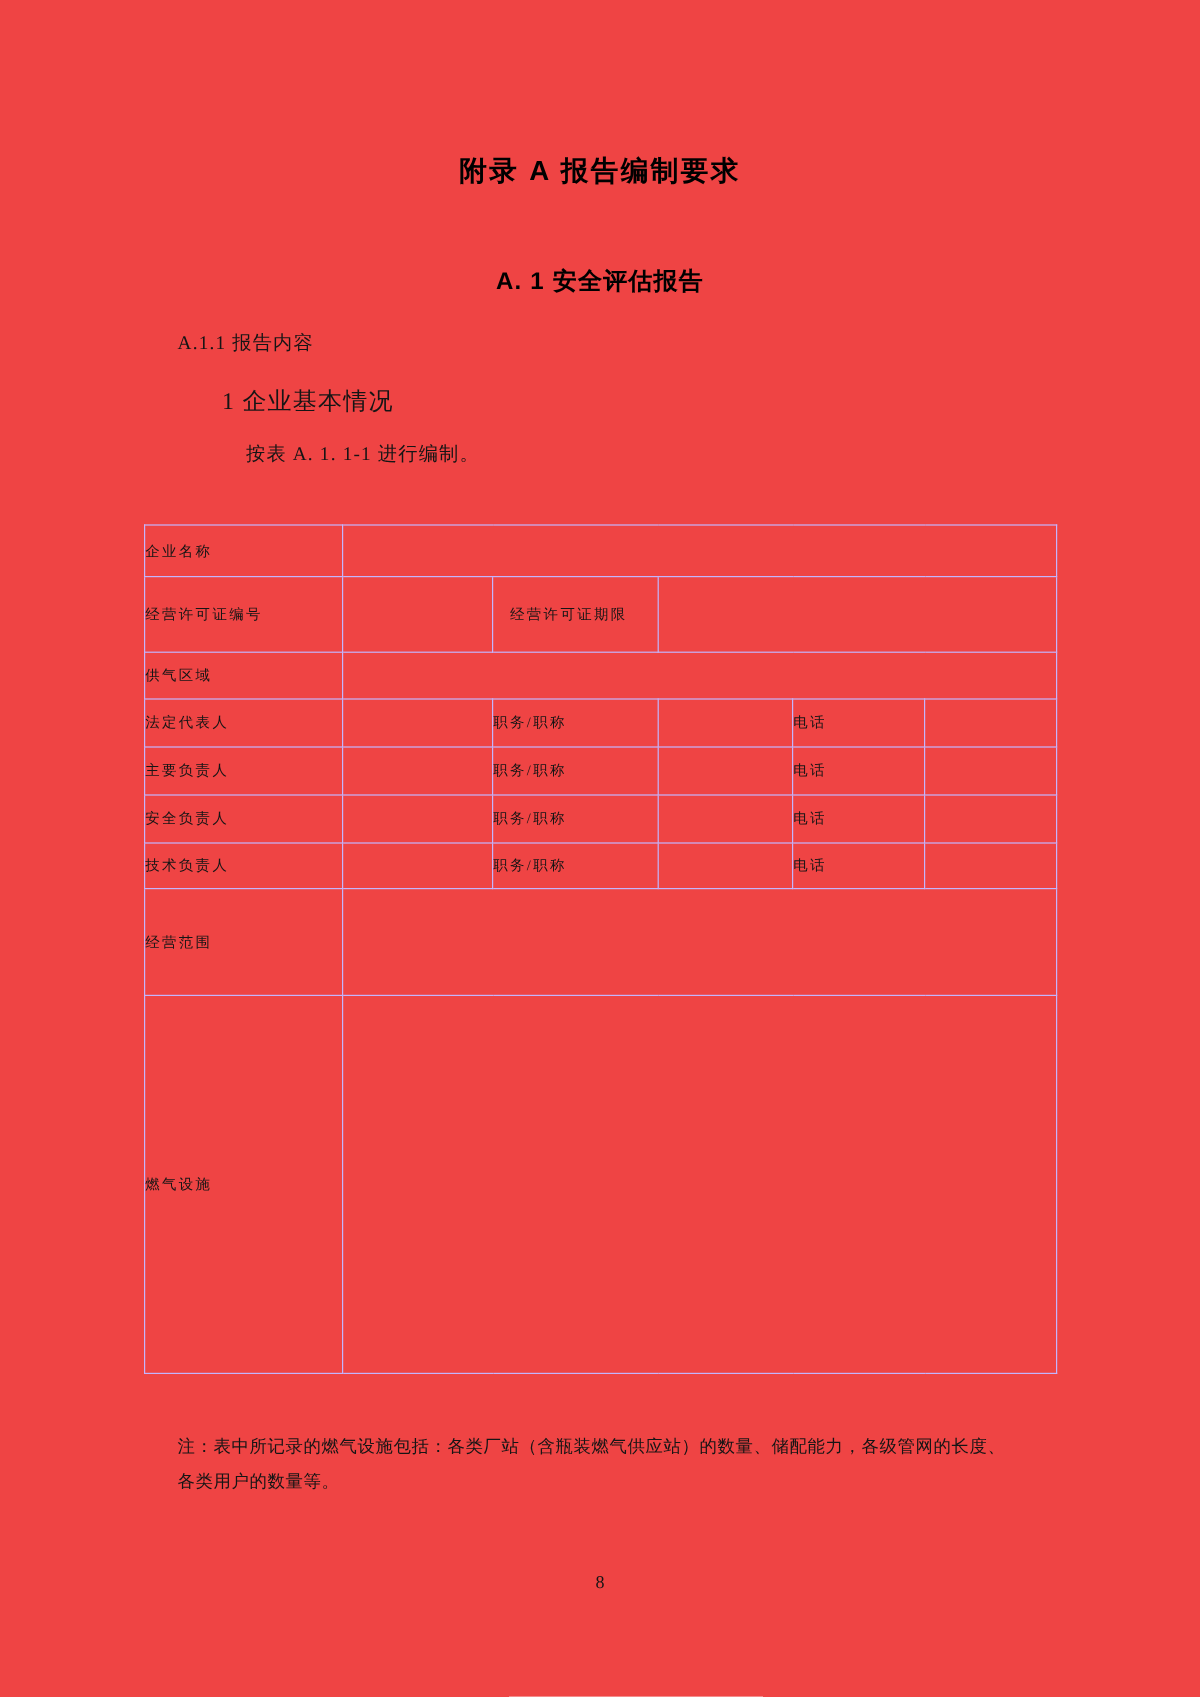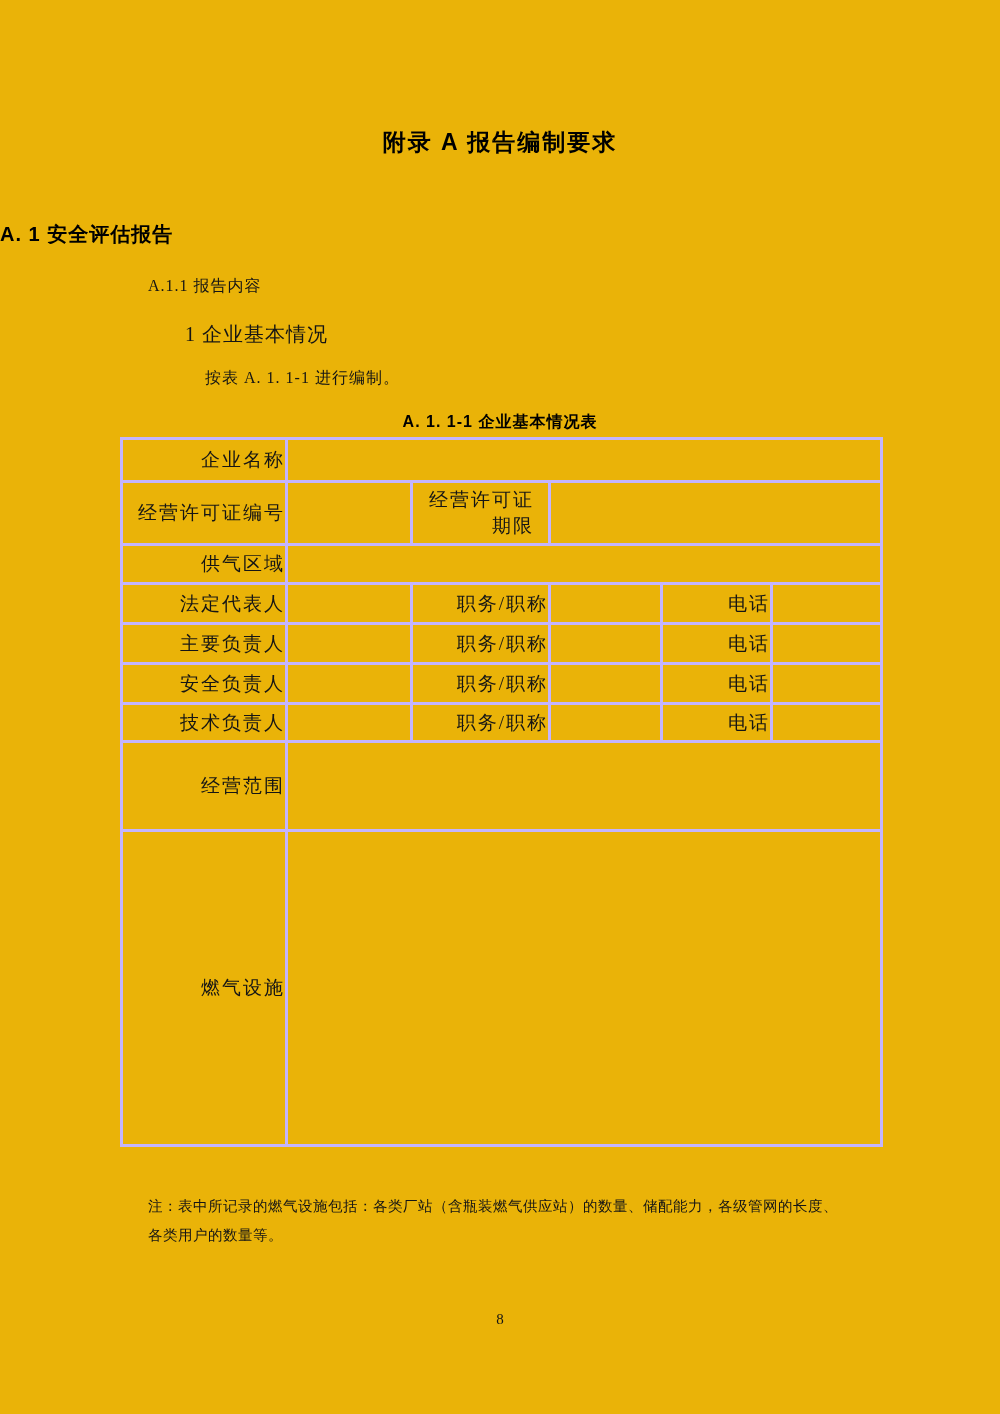--- a/index.html
+++ b/index.html
@@ -7,39 +7,40 @@
   body {
     width: 1000px;
     height: 1414px;
     position: relative;
     font-family: "Liberation Serif", serif;
     color: #151515;
   }
   .page {
     position: absolute;
     inset: 0;
-    background: #eab308;
+    background: #ef4444;
   }
   .doc-title {
     position: absolute;
     top: 127px;
     left: 0;
     width: 100%;
     text-align: center;
     font-family: "Liberation Sans", sans-serif;
     font-weight: bold;
     font-size: 23px;
     letter-spacing: 2px;
     color: #000;
   }
   .section-title {
     position: absolute;
     top: 221px;
     left: 0;
     width: 100%;
+    text-align: center;
     font-family: "Liberation Sans", sans-serif;
     font-weight: bold;
     font-size: 20px;
     letter-spacing: 1px;
     color: #000;
   }
   .subsection {
     position: absolute;
     top: 276px;
     left: 148px;
@@ -74,24 +75,24 @@
   }
   table.info-table {
     position: absolute;
     top: 437px;
     left: 120px;
     width: 760px;
     border-collapse: collapse;
     table-layout: fixed;
   }
   table.info-table td {
-    border: 3px solid #c4b5fd;
-    text-align: right;
+    border: 1px solid #c4b5fd;
+    text-align: left;
     vertical-align: middle;
-    font-size: 19px;
+    font-size: 12px;
     letter-spacing: 2px;
     color: #151515;
     overflow: hidden;
   }
   td.wrap-cell {
     padding: 0 14px;
     line-height: 26px;
     word-break: break-all;
   }
   tr.r1  { height: 43px; }
@@ -132,21 +133,20 @@
   <h1 class="doc-title">附录 A 报告编制要求</h1>
 
   <h2 class="section-title">A. 1  安全评估报告</h2>
 
   <p class="subsection">A.1.1  报告内容</p>
 
   <p class="item-1">1  企业基本情况</p>
 
   <p class="instruction">按表 A. 1. 1-1 进行编制。</p>
 
-  <p class="table-caption">A. 1. 1-1  企业基本情况表</p>
 
   <table class="info-table">
     <colgroup>
       <col style="width:165px">
       <col style="width:125px">
       <col style="width:138px">
       <col style="width:112px">
       <col style="width:110px">
       <col style="width:110px">
     </colgroup>

